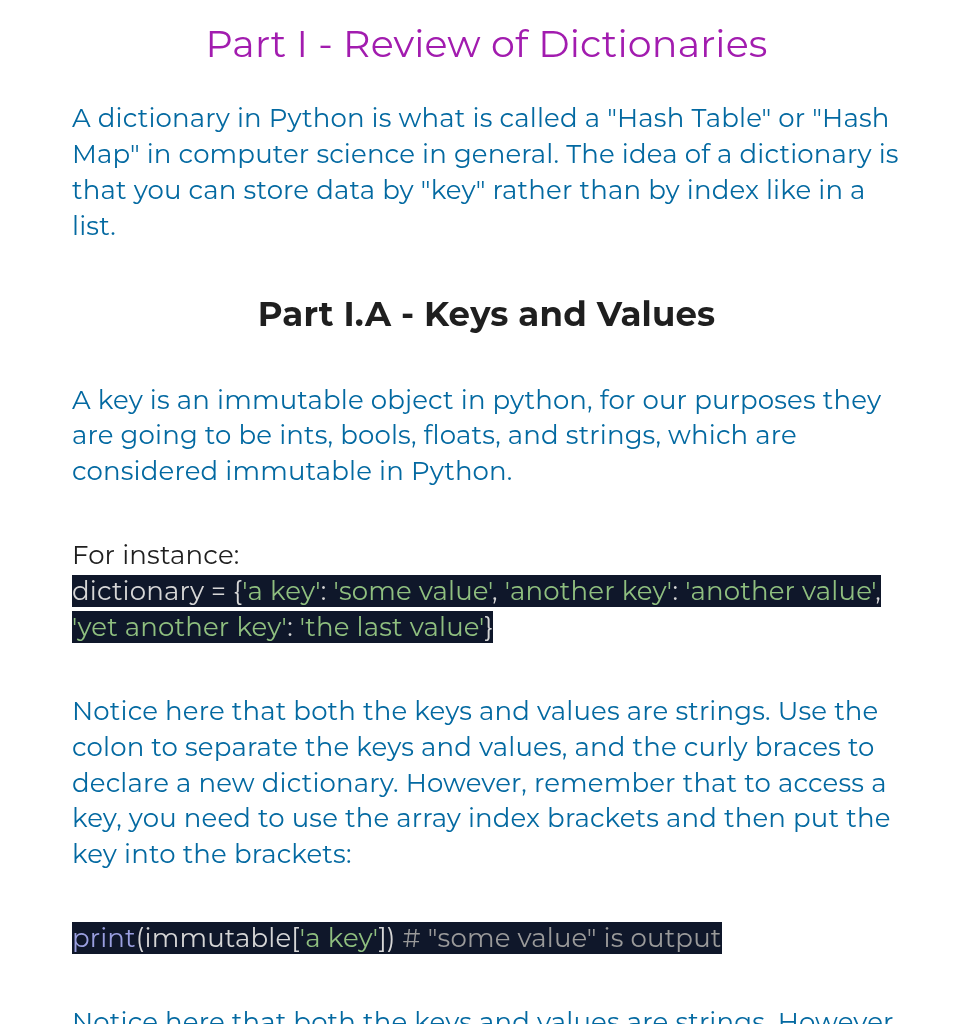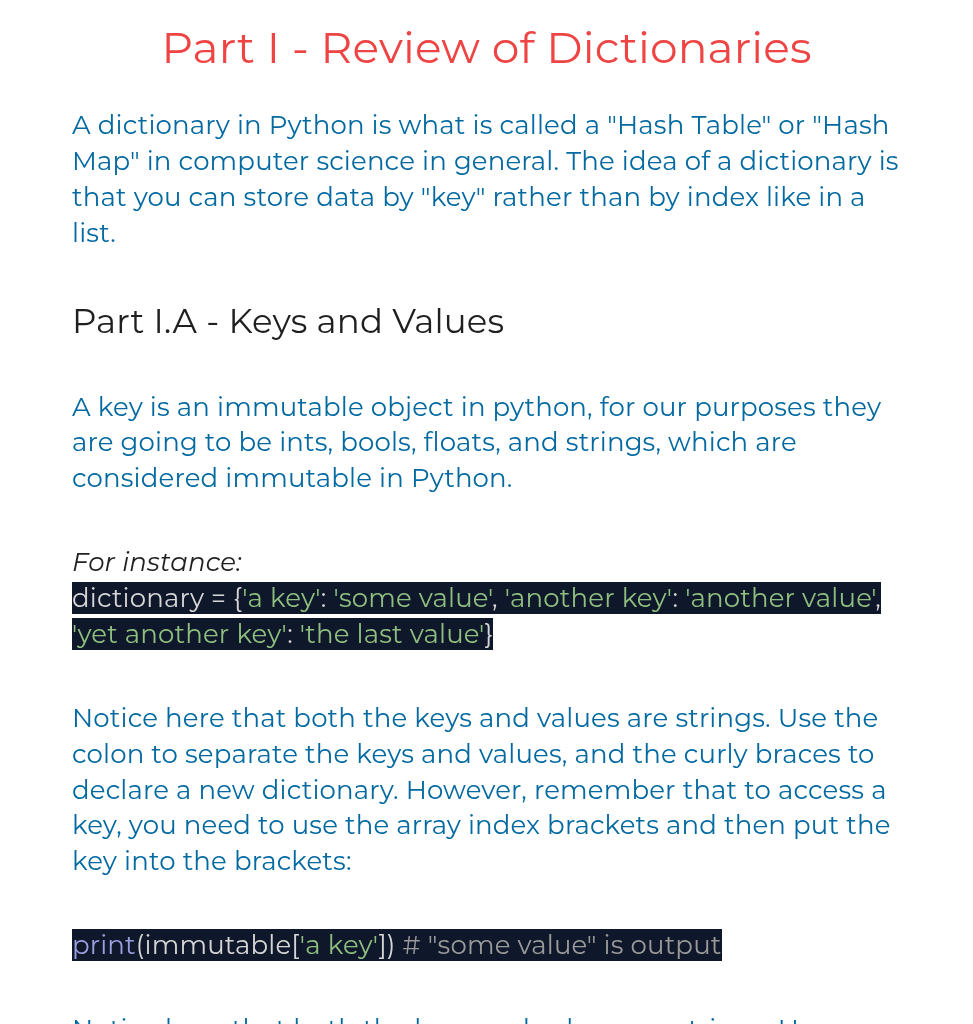--- a/index.html
+++ b/index.html
@@ -10,46 +10,46 @@
   body {
     width: 973px;
     min-height: 1024px;
     box-sizing: border-box;
     padding: 20px 72px 40px 72px;
     font-family: "Montserrat", "Segoe UI", "Helvetica Neue", Arial, sans-serif;
     color: #1f1f1f;
     letter-spacing: 0.01em;
   }
   h1.page-title {
-    font-size: 44px;
+    font-size: 38px;
     font-weight: 400;
     text-align: center;
     margin: 0 0 34px 0;
-    color: #ef4444;
+    color: #a21caf;
   }
   p.body-text {
     font-size: 26px;
     line-height: 1.38;
     margin: 0 0 48px 0;
     color: #0369a1;
     font-weight: 400;
   }
   h2.sub-title {
     font-size: 34px;
-    font-weight: 400;
+    font-weight: 700;
+    text-align: center;
     margin: 0 0 48px 0;
     color: #1f1f1f;
   }
   .lead-label {
     font-size: 26px;
     line-height: 1.38;
     margin: 0;
     color: #1f1f1f;
     font-weight: 400;
-    font-style: italic;
   }
   .code-block {
     display: inline;
     background: #0f172a;
     font-family: "Montserrat", "Segoe UI", Arial, sans-serif;
     font-size: 26px;
     line-height: 1.38;
     -webkit-box-decoration-break: clone;
     box-decoration-break: clone;
   }

